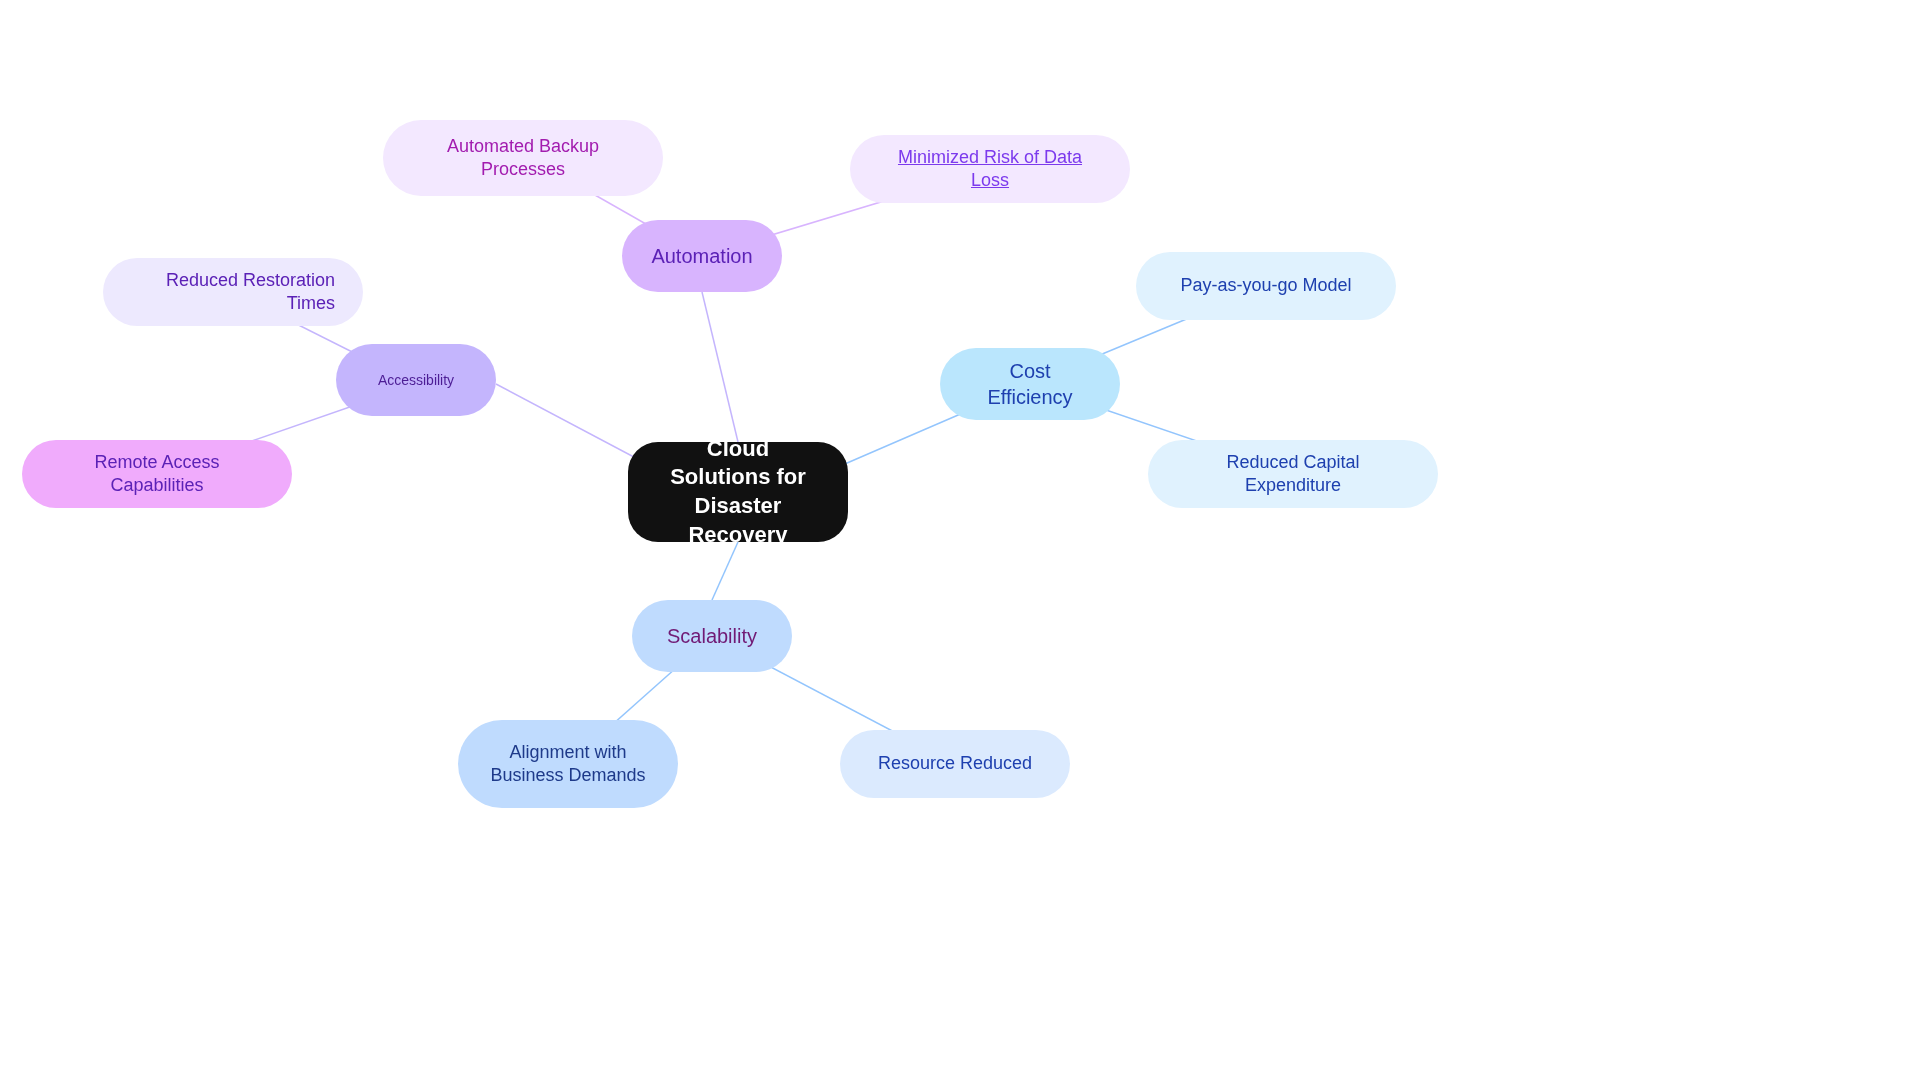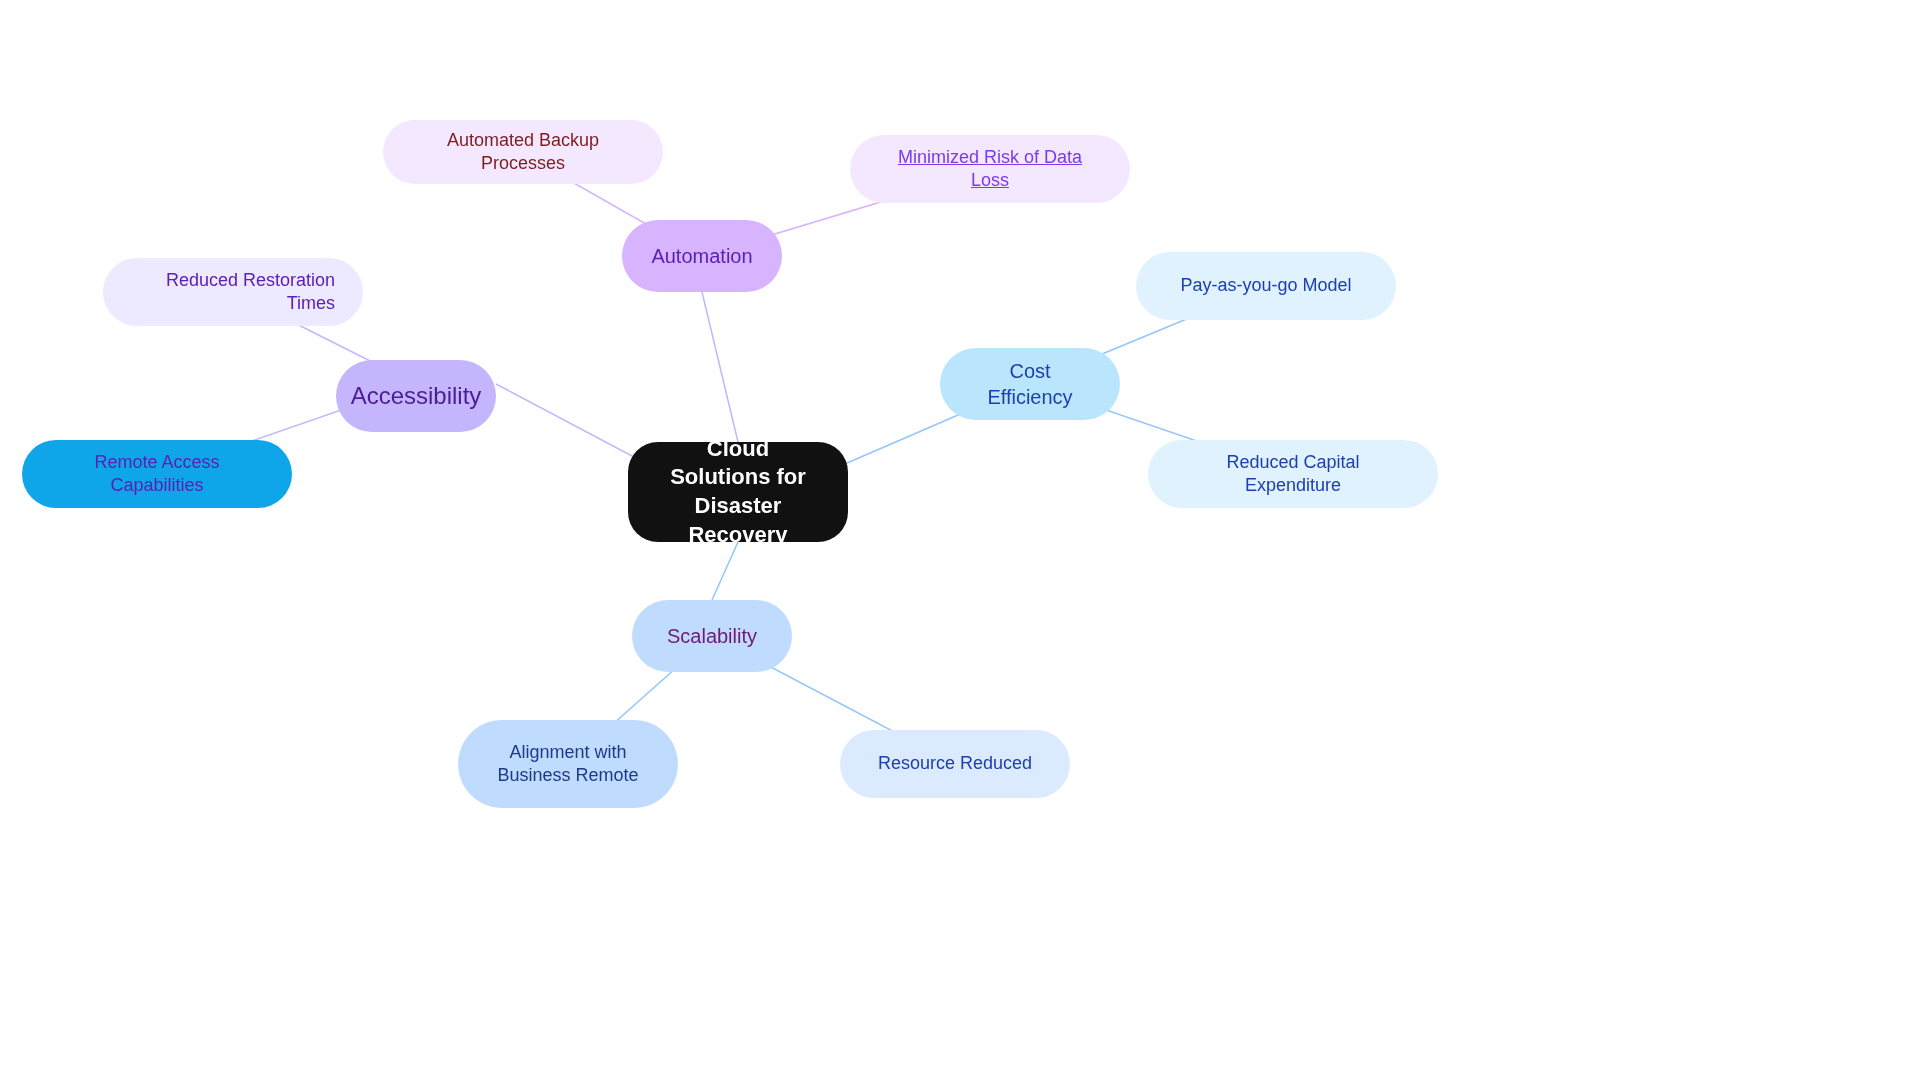--- a/index.html
+++ b/index.html
@@ -48,63 +48,63 @@
       color: #5b21b6;
       font-size: 20px;
       width: 160px;
       height: 72px;
       left: 622px;
       top: 220px;
     }
 
     .node-automated-backup {
       background: #f3e8ff;
-      color: #7f1d1d;
+      color: #a21caf;
       font-size: 18px;
       width: 280px;
-      height: 64px;
+      height: 76px;
       left: 383px;
       top: 120px;
       justify-content: flex-end;
     }
 
     .node-minimized-risk {
       background: #f3e8ff;
       color: #7c3aed;
       font-size: 18px;
       width: 280px;
       height: 68px;
       left: 850px;
       top: 135px;
       text-decoration: underline;
     }
 
     .node-accessibility {
       background: #c4b5fd;
       color: #4c1d95;
-      font-size: 24px;
+      font-size: 14px;
       width: 160px;
       height: 72px;
       left: 336px;
-      top: 360px;
+      top: 344px;
     }
 
     .node-reduced-restoration {
       background: #ede9fe;
       color: #5b21b6;
       font-size: 18px;
       width: 260px;
       height: 68px;
       left: 103px;
       top: 258px;
       text-align: right;
     }
 
     .node-remote-access {
-      background: #0ea5e9;
+      background: #f0abfc;
       color: #5b21b6;
       font-size: 18px;
       width: 270px;
       height: 68px;
       left: 22px;
       top: 440px;
     }
 
     .node-cost-efficiency {
       background: #bae6fd;
@@ -234,18 +234,18 @@
 
 <div class="node node-reduced-capital">
   <span>Reduced Capital Expenditure</span>
 </div>
 
 <div class="node node-scalability">
   <span>Scalability</span>
 </div>
 
 <div class="node node-alignment">
-  <span>Alignment with Business Remote</span>
+  <span>Alignment with Business Demands</span>
 </div>
 
 <div class="node node-resource-scaling">
   <span>Resource Reduced</span>
 </div>
 
 </body></html>

